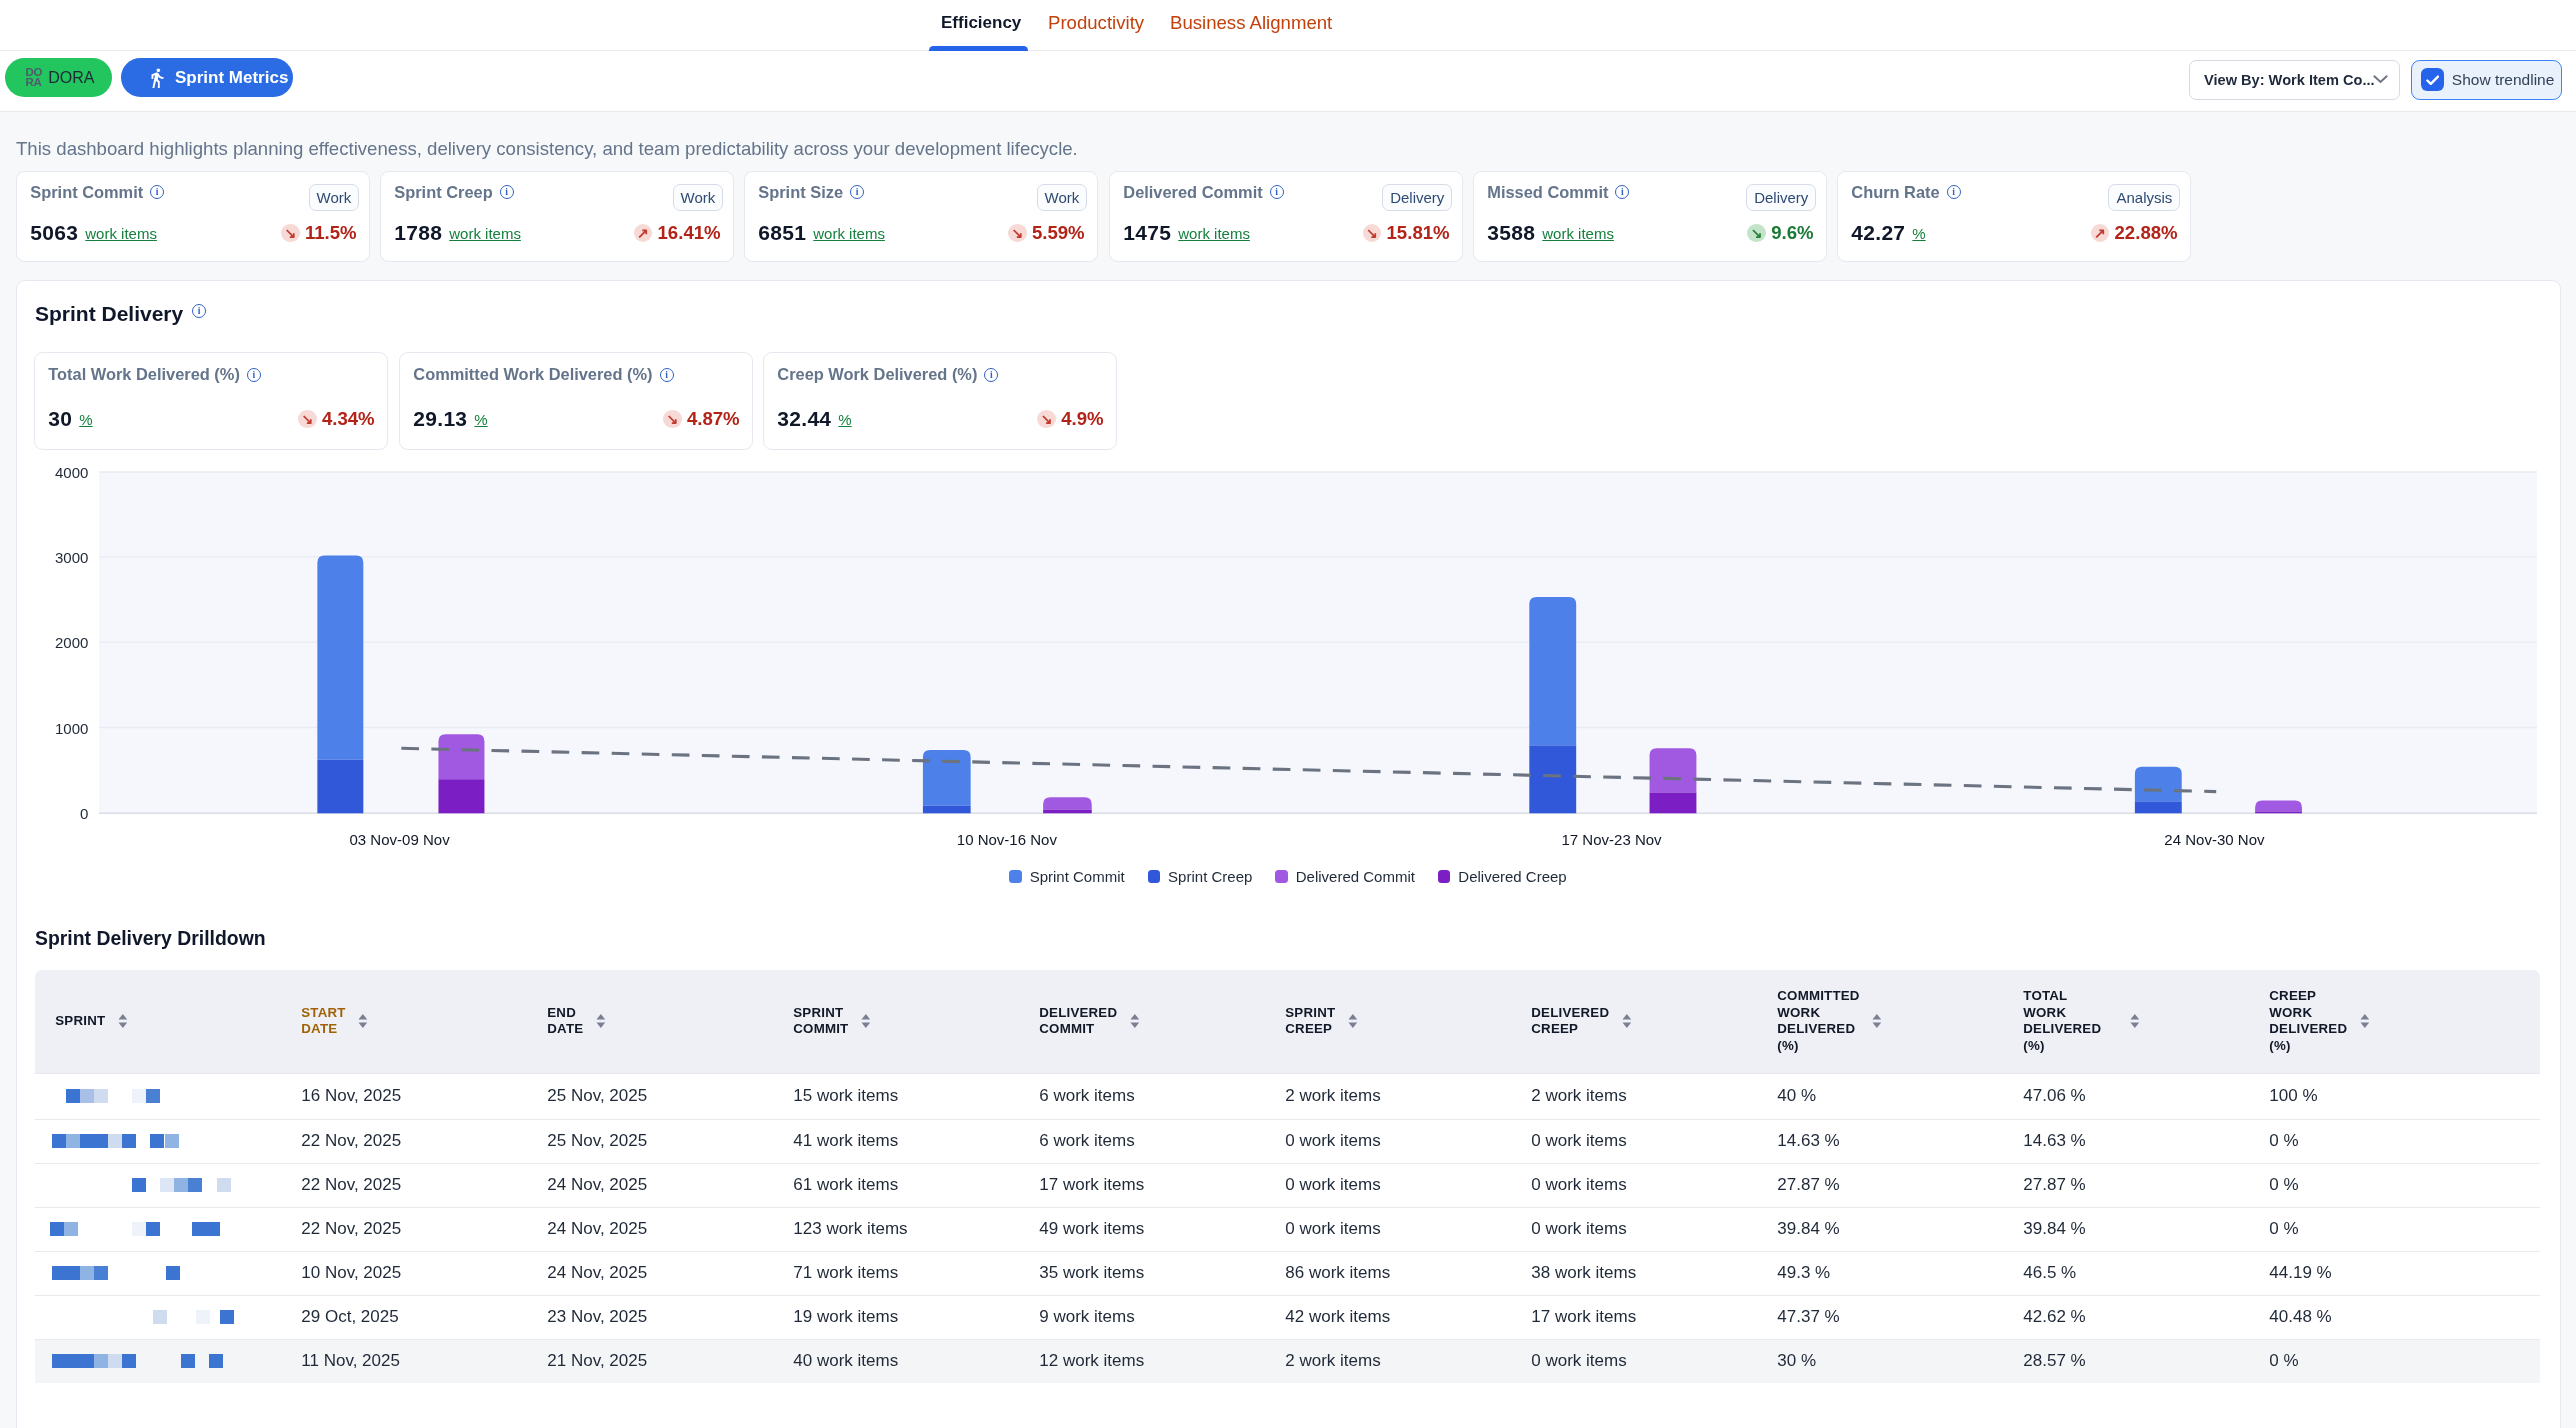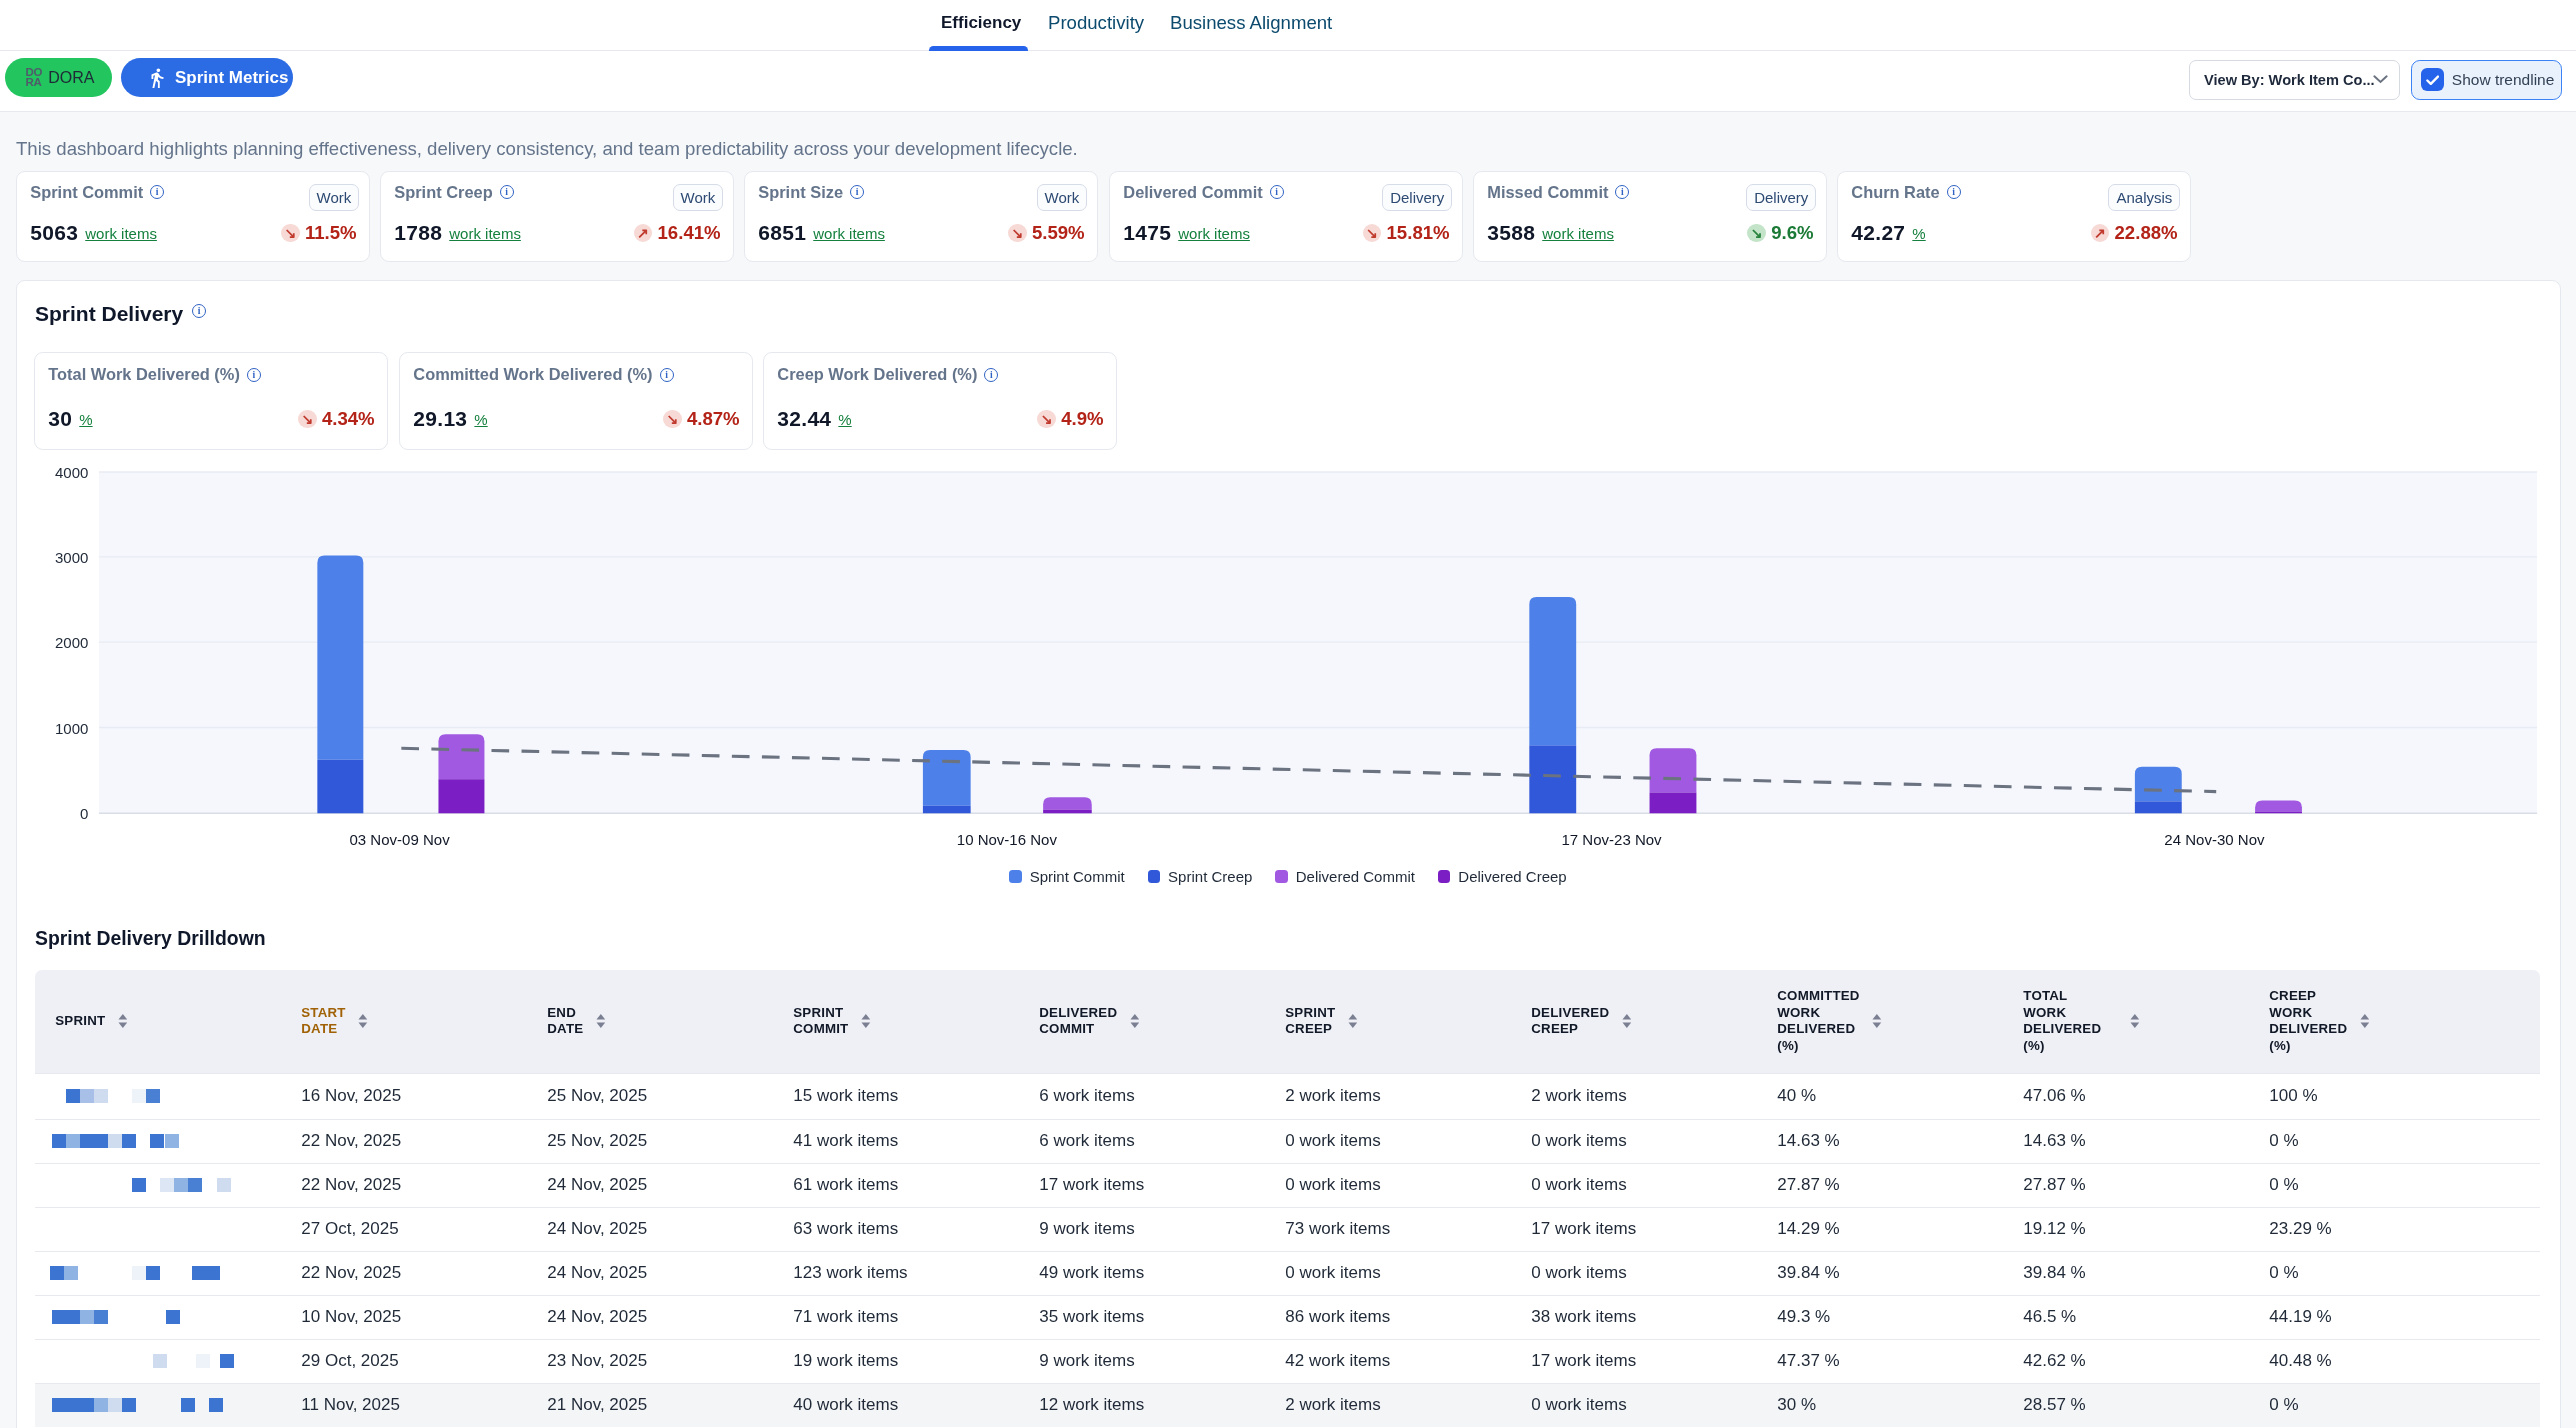--- a/index.html
+++ b/index.html
@@ -1,18 +1,18 @@
 <!DOCTYPE html>
 <html style="font-size:14px"><head>
 <meta charset="utf-8">
 <style>
 * { margin:0; padding:0; box-sizing:border-box; }
 html,body { width:2576px; height:1429px; font-family:"Liberation Sans", sans-serif; background:#f7f8fa; overflow:hidden; }
 .topnav { position:absolute; left:0; top:0; width:2576px; height:51px; background:#fff; border-bottom:0.9px solid #e7e9ee; }
-.tab { position:absolute; top:0; height:46px; display:flex; align-items:center; font-size:18.6px; color:#0c4a6e; }
+.tab { position:absolute; top:0; height:46px; display:flex; align-items:center; font-size:18.6px; color:#c2410c; }
 .tab.active { color:#0f172a; font-weight:bold; font-size:17px; }
 .tabline { position:absolute; left:929px; top:46px; width:99px; height:6.2px; background:#2563eb; border-radius:4.4px 4.4px 0 0; }
 .bar2 { position:absolute; left:0; top:51px; width:2576px; height:61px; background:#fff; border-bottom:0.9px solid #e7e9ee; }
 .pill { position:absolute; top:7px; height:39px; border-radius:19.4px; display:flex; align-items:center; }
 .pill.dora { left:5.3px; width:107px; background:#22c55e; color:#1f2937; }
 .pill.sm { left:121px; width:172px; background:#2b6be4; color:#fff; }
 .desc { position:absolute; left:16px; top:138px; font-size:18.6px; color:#64748b; }
 .card { position:absolute; background:#fff; border:0.9px solid #e5e8ee; border-radius:8.8px; }
 .ctitle { position:absolute; left:13.3px; top:10.6px; font-size:16.4px; font-weight:bold; color:#64748b; display:flex; align-items:center; gap:7px;}
 .badge { position:absolute; right:9.7px; top:12.4px; height:26.5px; padding:0 7px; border:0.9px solid #d6dce8; border-radius:7px; background:#fbfcfe; color:#2d4a73; font-size:15px; display:flex; align-items:center; }
@@ -366,34 +366,20 @@
           <td style="border-top:0.9px solid #e7e9ee; padding-left:20.3px; font-size:17px; color:#1f2937;">61 work items</td>
           <td style="border-top:0.9px solid #e7e9ee; padding-left:20.3px; font-size:17px; color:#1f2937;">17 work items</td>
           <td style="border-top:0.9px solid #e7e9ee; padding-left:20.3px; font-size:17px; color:#1f2937;">0 work items</td>
           <td style="border-top:0.9px solid #e7e9ee; padding-left:20.3px; font-size:17px; color:#1f2937;">0 work items</td>
           <td style="border-top:0.9px solid #e7e9ee; padding-left:20.3px; font-size:17px; color:#1f2937;">27.87 %</td>
           <td style="border-top:0.9px solid #e7e9ee; padding-left:20.3px; font-size:17px; color:#1f2937;">27.87 %</td>
           <td style="border-top:0.9px solid #e7e9ee; padding-left:20.3px; font-size:17px; color:#1f2937;">0 %</td>
         </tr>
         <tr style="height:44px; ">
           <td style="border-top:0.9px solid #e7e9ee; padding-left:20.3px;">
-            <div style="position:relative;"></div>
-          </td>
-          <td style="border-top:0.9px solid #e7e9ee; padding-left:20.3px; font-size:17px; color:#1f2937;">27 Oct, 2025</td>
-          <td style="border-top:0.9px solid #e7e9ee; padding-left:20.3px; font-size:17px; color:#1f2937;">24 Nov, 2025</td>
-          <td style="border-top:0.9px solid #e7e9ee; padding-left:20.3px; font-size:17px; color:#1f2937;">63 work items</td>
-          <td style="border-top:0.9px solid #e7e9ee; padding-left:20.3px; font-size:17px; color:#1f2937;">9 work items</td>
-          <td style="border-top:0.9px solid #e7e9ee; padding-left:20.3px; font-size:17px; color:#1f2937;">73 work items</td>
-          <td style="border-top:0.9px solid #e7e9ee; padding-left:20.3px; font-size:17px; color:#1f2937;">17 work items</td>
-          <td style="border-top:0.9px solid #e7e9ee; padding-left:20.3px; font-size:17px; color:#1f2937;">14.29 %</td>
-          <td style="border-top:0.9px solid #e7e9ee; padding-left:20.3px; font-size:17px; color:#1f2937;">19.12 %</td>
-          <td style="border-top:0.9px solid #e7e9ee; padding-left:20.3px; font-size:17px; color:#1f2937;">23.29 %</td>
-        </tr>
-        <tr style="height:44px; ">
-          <td style="border-top:0.9px solid #e7e9ee; padding-left:20.3px;">
             <div style="position:relative;">
               <span style="position:absolute; left:-5.3px; top:-7px; width:14px; height:14px; background:#3b74d1;"></span>
               <span style="position:absolute; left:8.8px; top:-7px; width:14px; height:14px; background:#8fb3e2;"></span>
               <span style="position:absolute; left:77px; top:-7px; width:14px; height:14px; background:#eef3fa;"></span>
               <span style="position:absolute; left:91px; top:-7px; width:14px; height:14px; background:#3b74d1;"></span>
               <span style="position:absolute; left:137px; top:-7px; width:14px; height:14px; background:#3b74d1;"></span>
               <span style="position:absolute; left:151px; top:-7px; width:14px; height:14px; background:#3b74d1;"></span>
             </div>
           </td>
           <td style="border-top:0.9px solid #e7e9ee; padding-left:20.3px; font-size:17px; color:#1f2937;">22 Nov, 2025</td>

